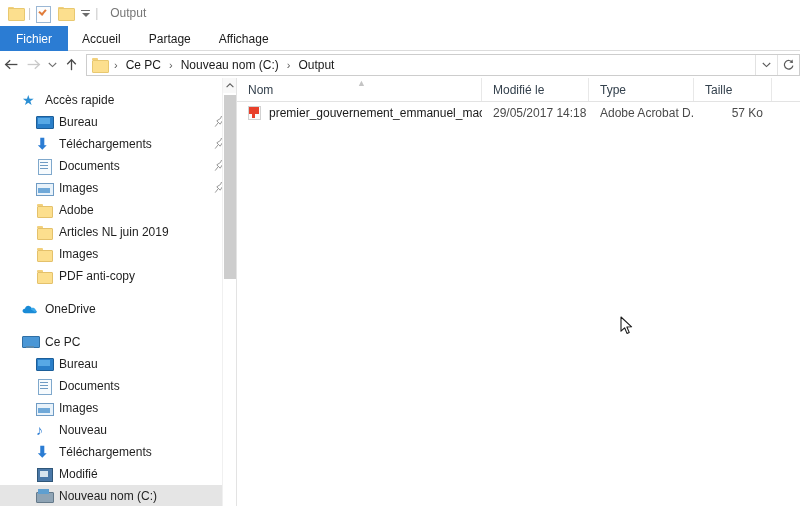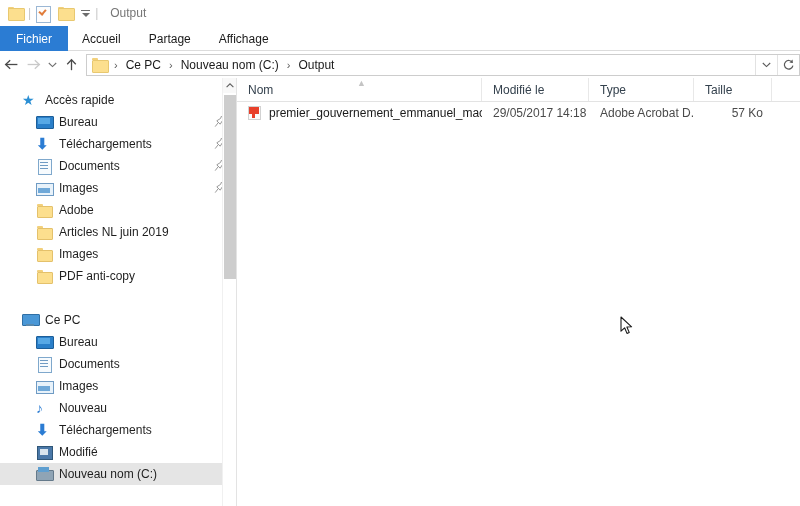--- a/index.html
+++ b/index.html
@@ -418,20 +418,29 @@
         <span class="nav-ico ico-folder"></span>
         <span class="nav-label">Images</span>
       </div>
       <div class="nav-item nav-child">
         <span class="nav-ico ico-folder"></span>
         <span class="nav-label">PDF anti-copy</span>
       </div>
 
       <div class="nav-gap"></div>
 
+      <div class="nav-item nav-root">
+        <span class="nav-ico">
+          <svg class="ico-cloud" width="16" height="10" viewBox="0 0 16 10">
+            <path d="M3.4 9.2 C1.4 9.2 0.3 7.9 0.6 6.5 C0.9 5.3 2.0 4.7 3.0 4.8 C3.3 2.9 5.0 1.6 6.9 1.9 C8.3 2.1 9.3 3.0 9.7 4.2 L14.0 6.6 C15.4 7.4 14.9 9.2 13.3 9.2 Z" fill="#1a8bd6"></path>
+            <path d="M9.3 4.0 C10.6 3.3 12.3 3.7 13.2 4.9 C14.0 5.9 14.0 7.2 13.4 8.2 L9.0 5.6 Z" fill="#3aa8ea"></path>
+          </svg>
+        </span>
+        <span class="nav-label">OneDrive</span>
+      </div>
 
       <div class="nav-gap"></div>
 
       <div class="nav-item nav-root">
         <span class="nav-ico ico-pc"></span>
         <span class="nav-label">Ce PC</span>
       </div>
       <div class="nav-item nav-child">
         <span class="nav-ico ico-desktop"></span>
         <span class="nav-label">Bureau</span>

